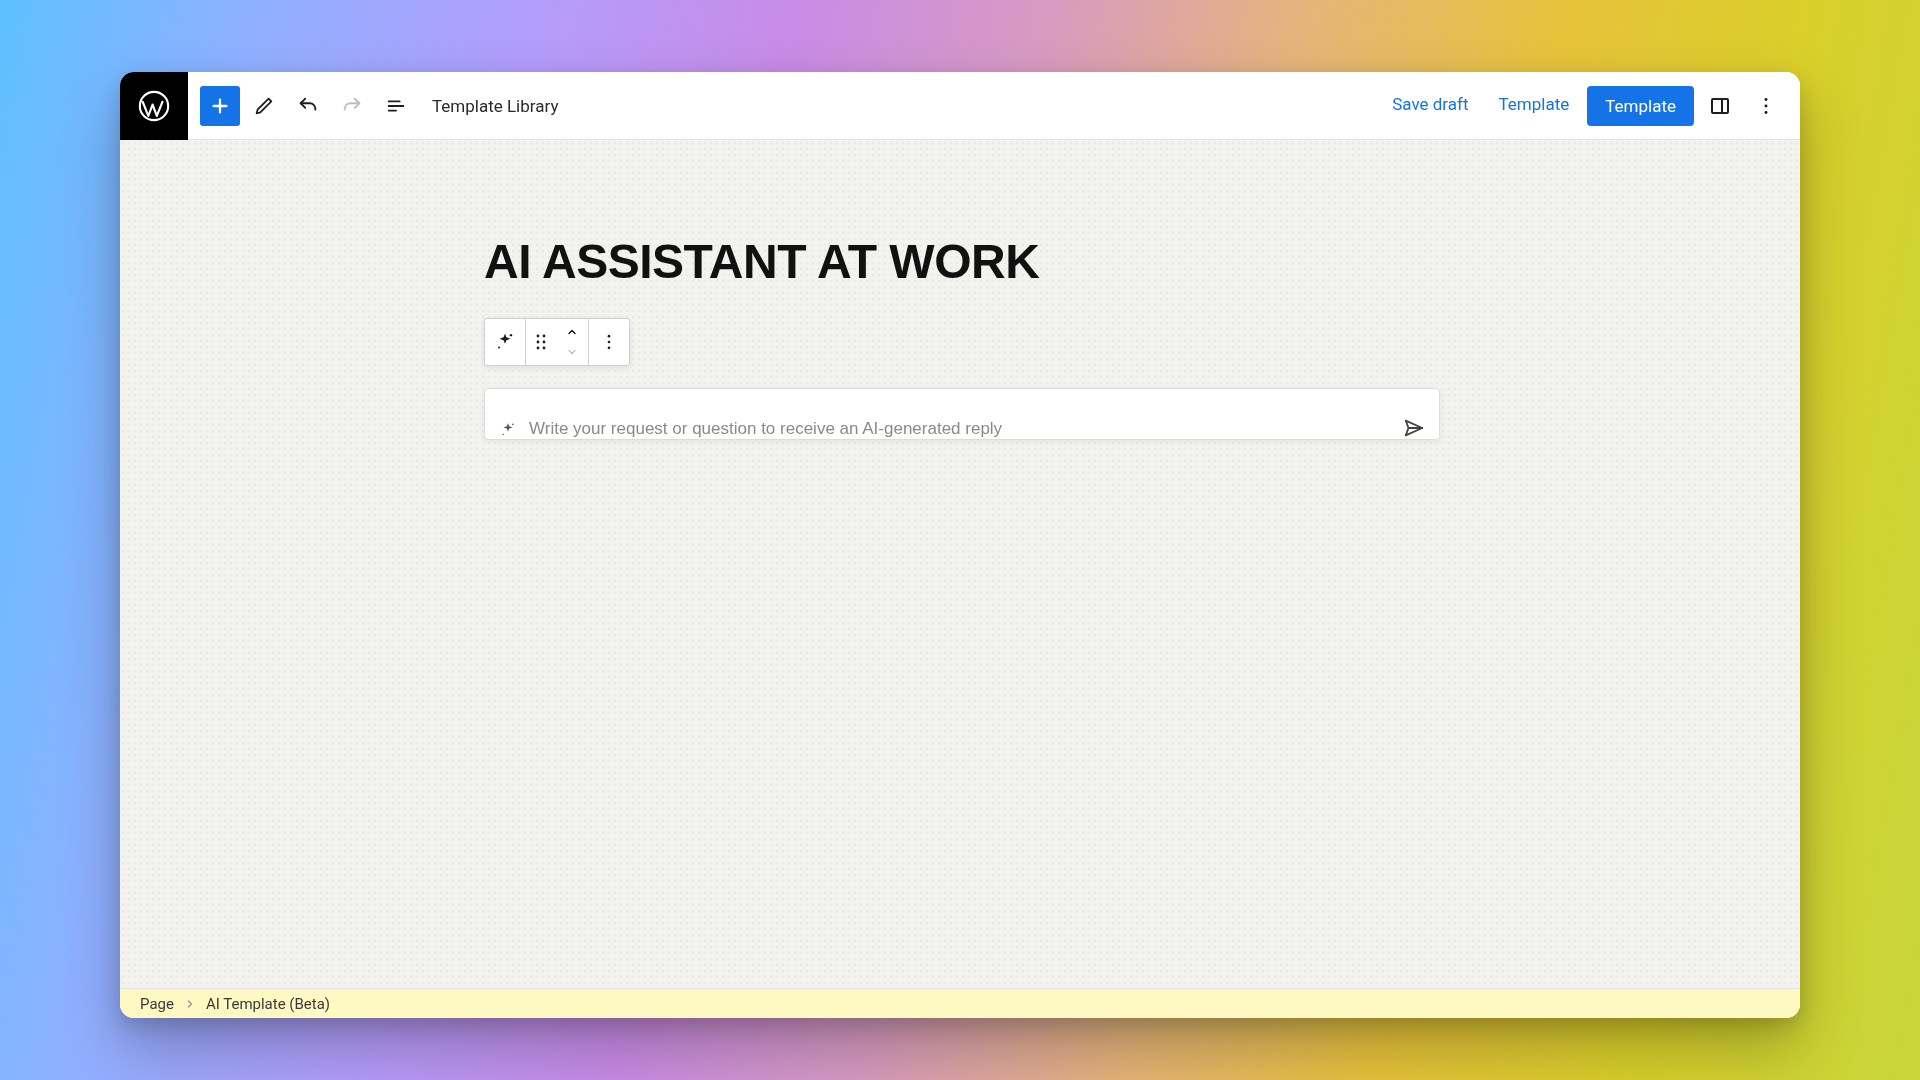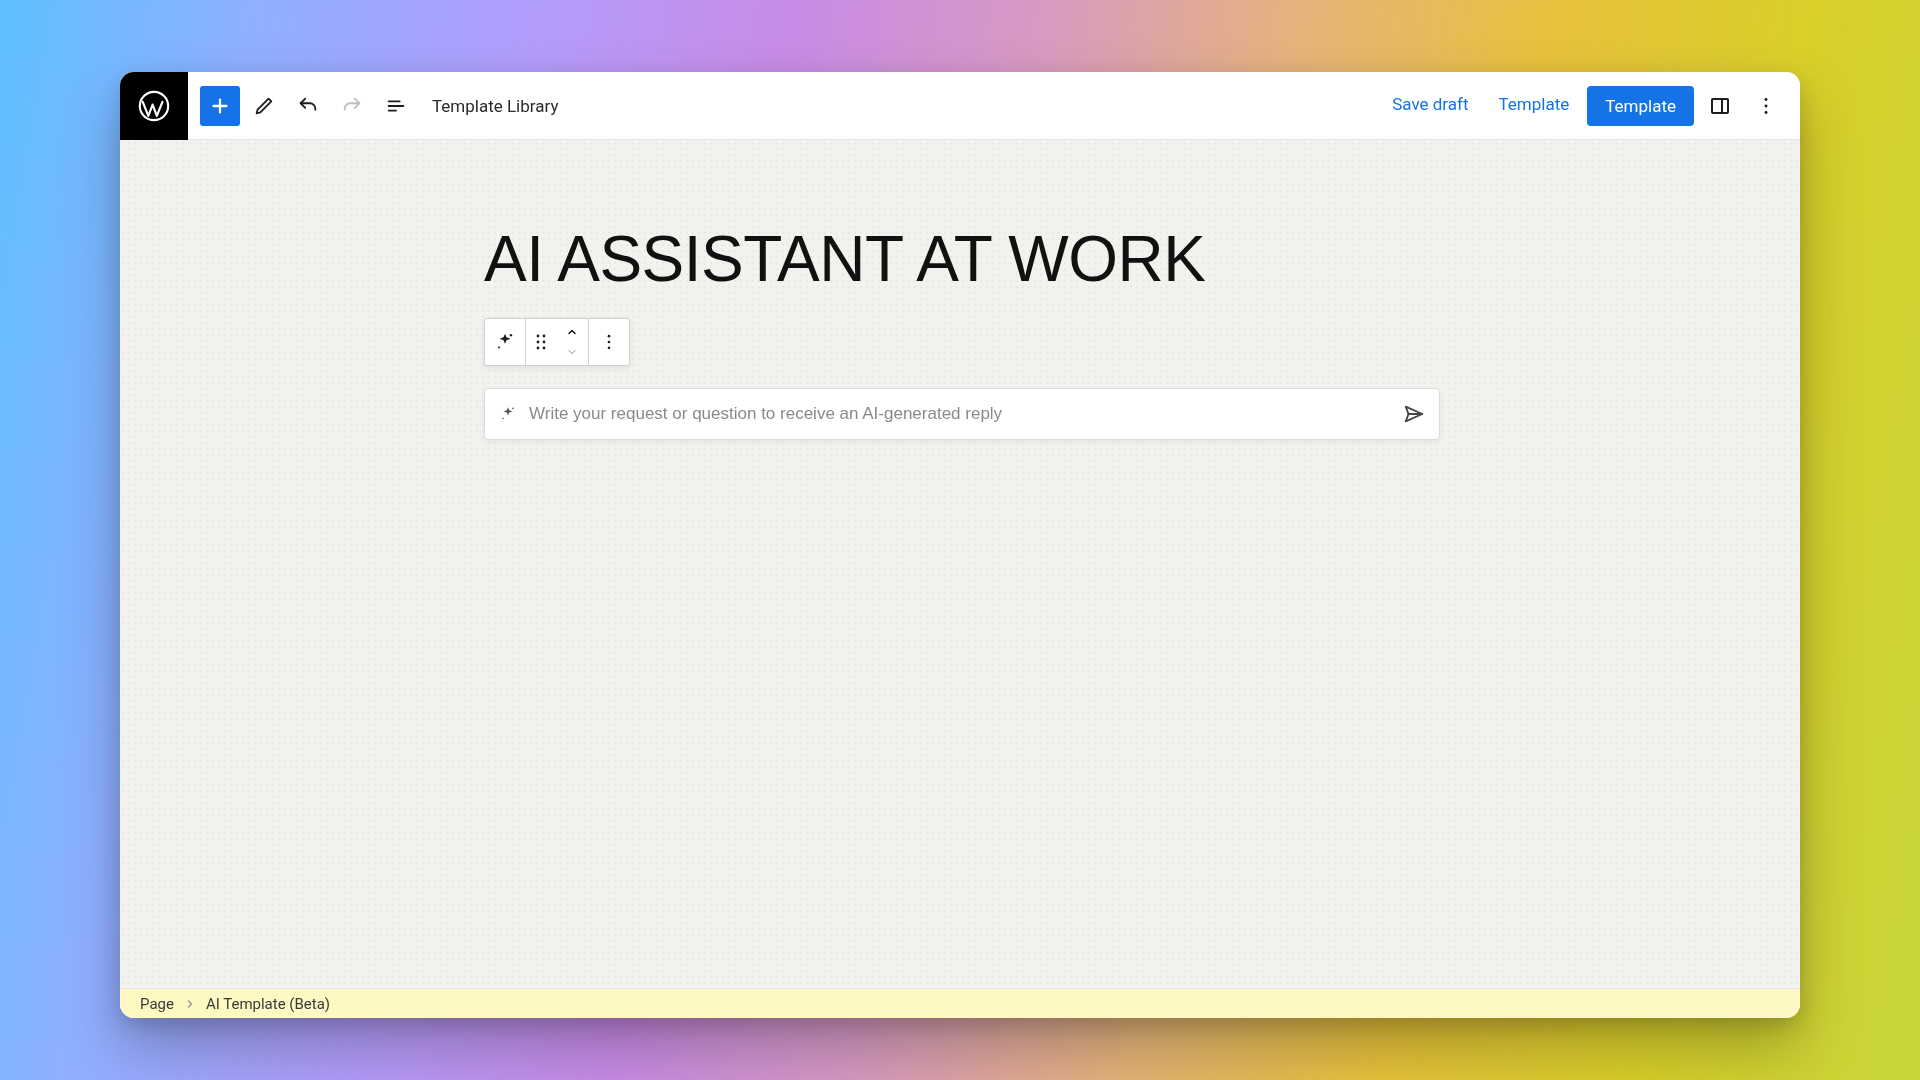--- a/index.html
+++ b/index.html
@@ -44,22 +44,22 @@
   .link-btn { font-size: 17px; color: #1473e6; padding: 8px 12px; border-radius: 3px; cursor: pointer; }
   .publish-btn { background: #1473e6; color: #fff; font-size: 17px; padding: 10px 18px; border-radius: 4px; cursor: pointer; }
   
   .canvas {
     flex: 1; position: relative; background: #f2f2ee;
     background-image: radial-gradient(rgba(0,0,0,.04) 1px, transparent 1px);
     background-size: 6px 6px;
     overflow: hidden;
   }
   .page-title {
-    position: absolute; left: 364px; top: 82px;
-    font-size: 64px; font-weight: 400; letter-spacing: -0.5px;
+    position: absolute; left: 364px; top: 94px;
+    font-size: 48px; font-weight: 700; letter-spacing: -0.5px;
     font-family: "Helvetica Neue", Helvetica, Arial, sans-serif;
     color: #111;
   }
   .placeholder-text {
     position: absolute; left: 370px; top: 192px;
     font-size: 18px; color: #9a9a9a;
   }
   .block-toolbar {
     position: absolute; left: 364px; top: 178px;
     display: flex; background: #fff;
@@ -73,21 +73,21 @@
     width: 40px; height: 46px; display: flex; align-items: center; justify-content: center;
     color: #1e1e1e; cursor: pointer;
   }
   .bt-mover { width: 32px; display: flex; flex-direction: column; align-items: center; justify-content: center; height: 46px; }
   .bt-mover .up, .bt-mover .down { height: 20px; display:flex; align-items:center; justify-content:center; }
   .bt-mover .down { color: #c0c0c0; }
   .ai-box {
     position: absolute; left: 364px; top: 248px; width: 956px; height: 52px;
     background: #fff; border: 1px solid #dcdcdc; border-radius: 4px;
     box-shadow: 0 2px 6px rgba(0,0,0,.06);
-    display: flex; align-items: center; padding: 0 14px; gap: 12px;
+    display: flex; align-items: flex-end; padding: 0 14px; gap: 12px;
   }
   .ai-input {
     flex: 1; border: none; outline: none; font-size: 17px; color: #333;
     background: transparent;
   }
   .ai-input::placeholder { color: #8a8a8a; }
   
   .breadcrumb {
     height: 30px; border-top: 1px solid #e4e4e4; background: #fef9c3;
     display: flex; align-items: center; gap: 10px; padding: 0 20px;

